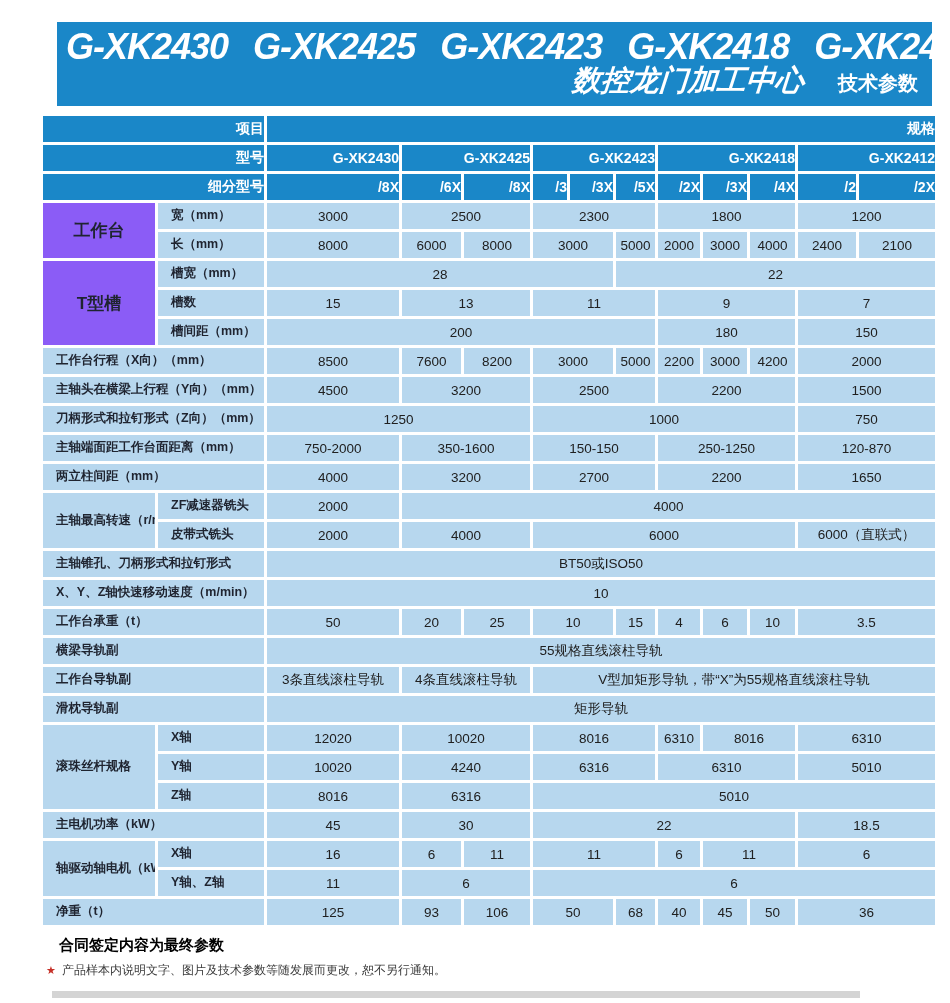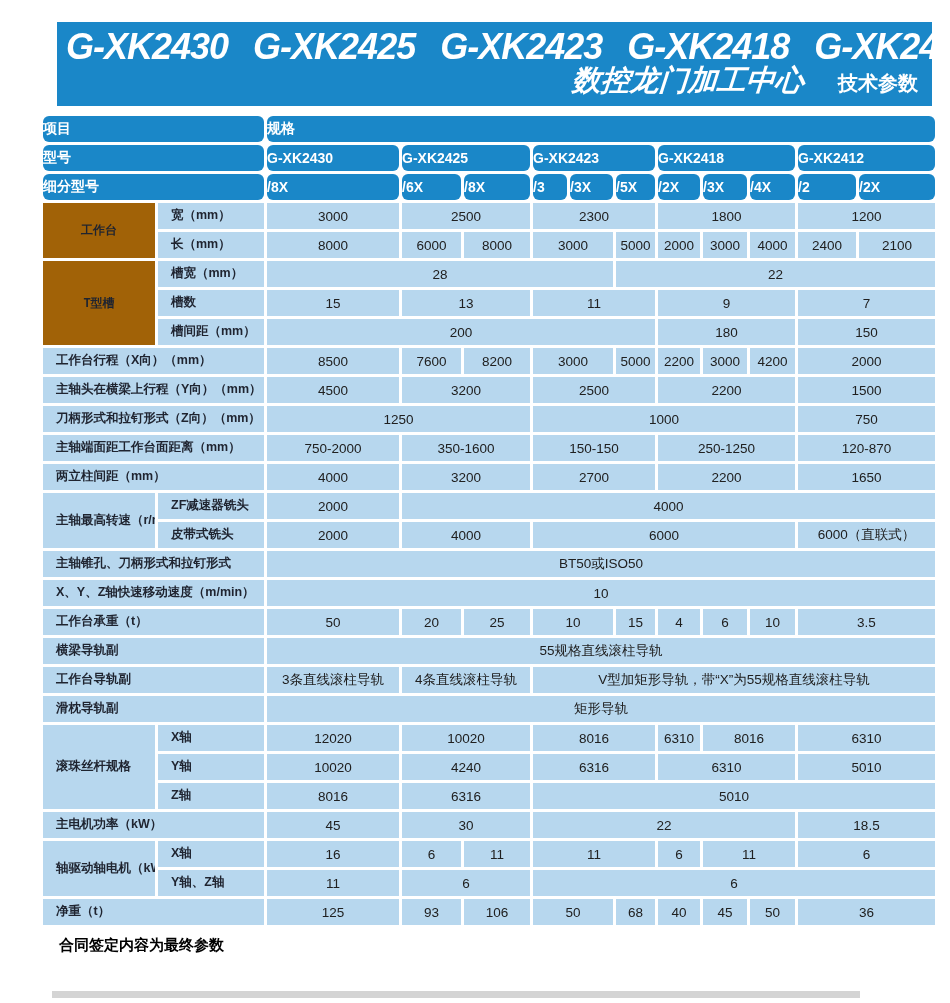--- a/index.html
+++ b/index.html
@@ -13,22 +13,22 @@
     color:#ffffff; font-size:36px; font-weight:700; font-style:italic;
     letter-spacing:-1px; word-spacing:16px; white-space:nowrap; }
   .banner-sub { position:absolute; right:14px; bottom:5px; display:flex; align-items:baseline; gap:18px; }
   .banner-title { color:#fff; font-size:29px; font-weight:700; font-style:italic; transform:skewX(-4deg); }
   .banner-subtitle { color:#fff; font-size:20px; font-weight:700;margin-left:16px; }
 
   
   table.spec { position:absolute; left:40px; top:113px; width:898px;
     border-collapse:separate; border-spacing:3px; table-layout:fixed; background:#fff; }
   table.spec td { height:26px; vertical-align:middle; white-space:nowrap; overflow:hidden; }
-  td.cell-h { background:#1a87c8; color:#ffffff; font-weight:700; font-size:14px; text-align:left;border-radius:6px; }
-  td.cell-c { background:#a16207; color:#1f2430; font-size:12px; font-weight:700; text-align:center;font-family:Liberation Mono, monospace; }
+  td.cell-h { background:#1a87c8; color:#ffffff; font-weight:700; font-size:14px; text-align:right; }
+  td.cell-c { background:#8b5cf6; color:#1f2430; font-size:17px; font-weight:700; text-align:center; }
   td.cell-l { background:#b7d7ee; color:#1f2430; font-size:12.5px; font-weight:700;
     text-align:left; padding-left:13px; white-space:normal; line-height:1.05; }
   td.cell-v { background:#b7d7ee; color:#202020; font-size:13.5px; text-align:center; }
 
   
   .footer-note { position:absolute; left:59px; top:936px; font-size:15px; font-weight:700; color:#000; }
   .footer-disclaimer { position:absolute; left:46px; top:962px; font-size:12px; color:#3a3a3a; }
   .star { color:#c63027; margin-right:6px; font-size:11px; }
   .bottom-bar { position:absolute; left:52px; top:991px; width:808px; height:7px;
     background:#d4d4d4; }
@@ -277,15 +277,18 @@
           <td class="cell-v">68</td>
           <td class="cell-v">40</td>
           <td class="cell-v">45</td>
           <td class="cell-v">50</td>
           <td colspan="2" class="cell-v">36</td>
         </tr>
       </tbody>
   </table>
 
   <div class="footer-note">合同签定内容为最终参数</div>
+  <div class="footer-disclaimer">
+    <span class="star">★</span><span>产品样本内说明文字、图片及技术参数等随发展而更改，恕不另行通知。</span>
+  </div>
   <div class="bottom-bar"></div>
 
 </div>
 
 </body></html>

